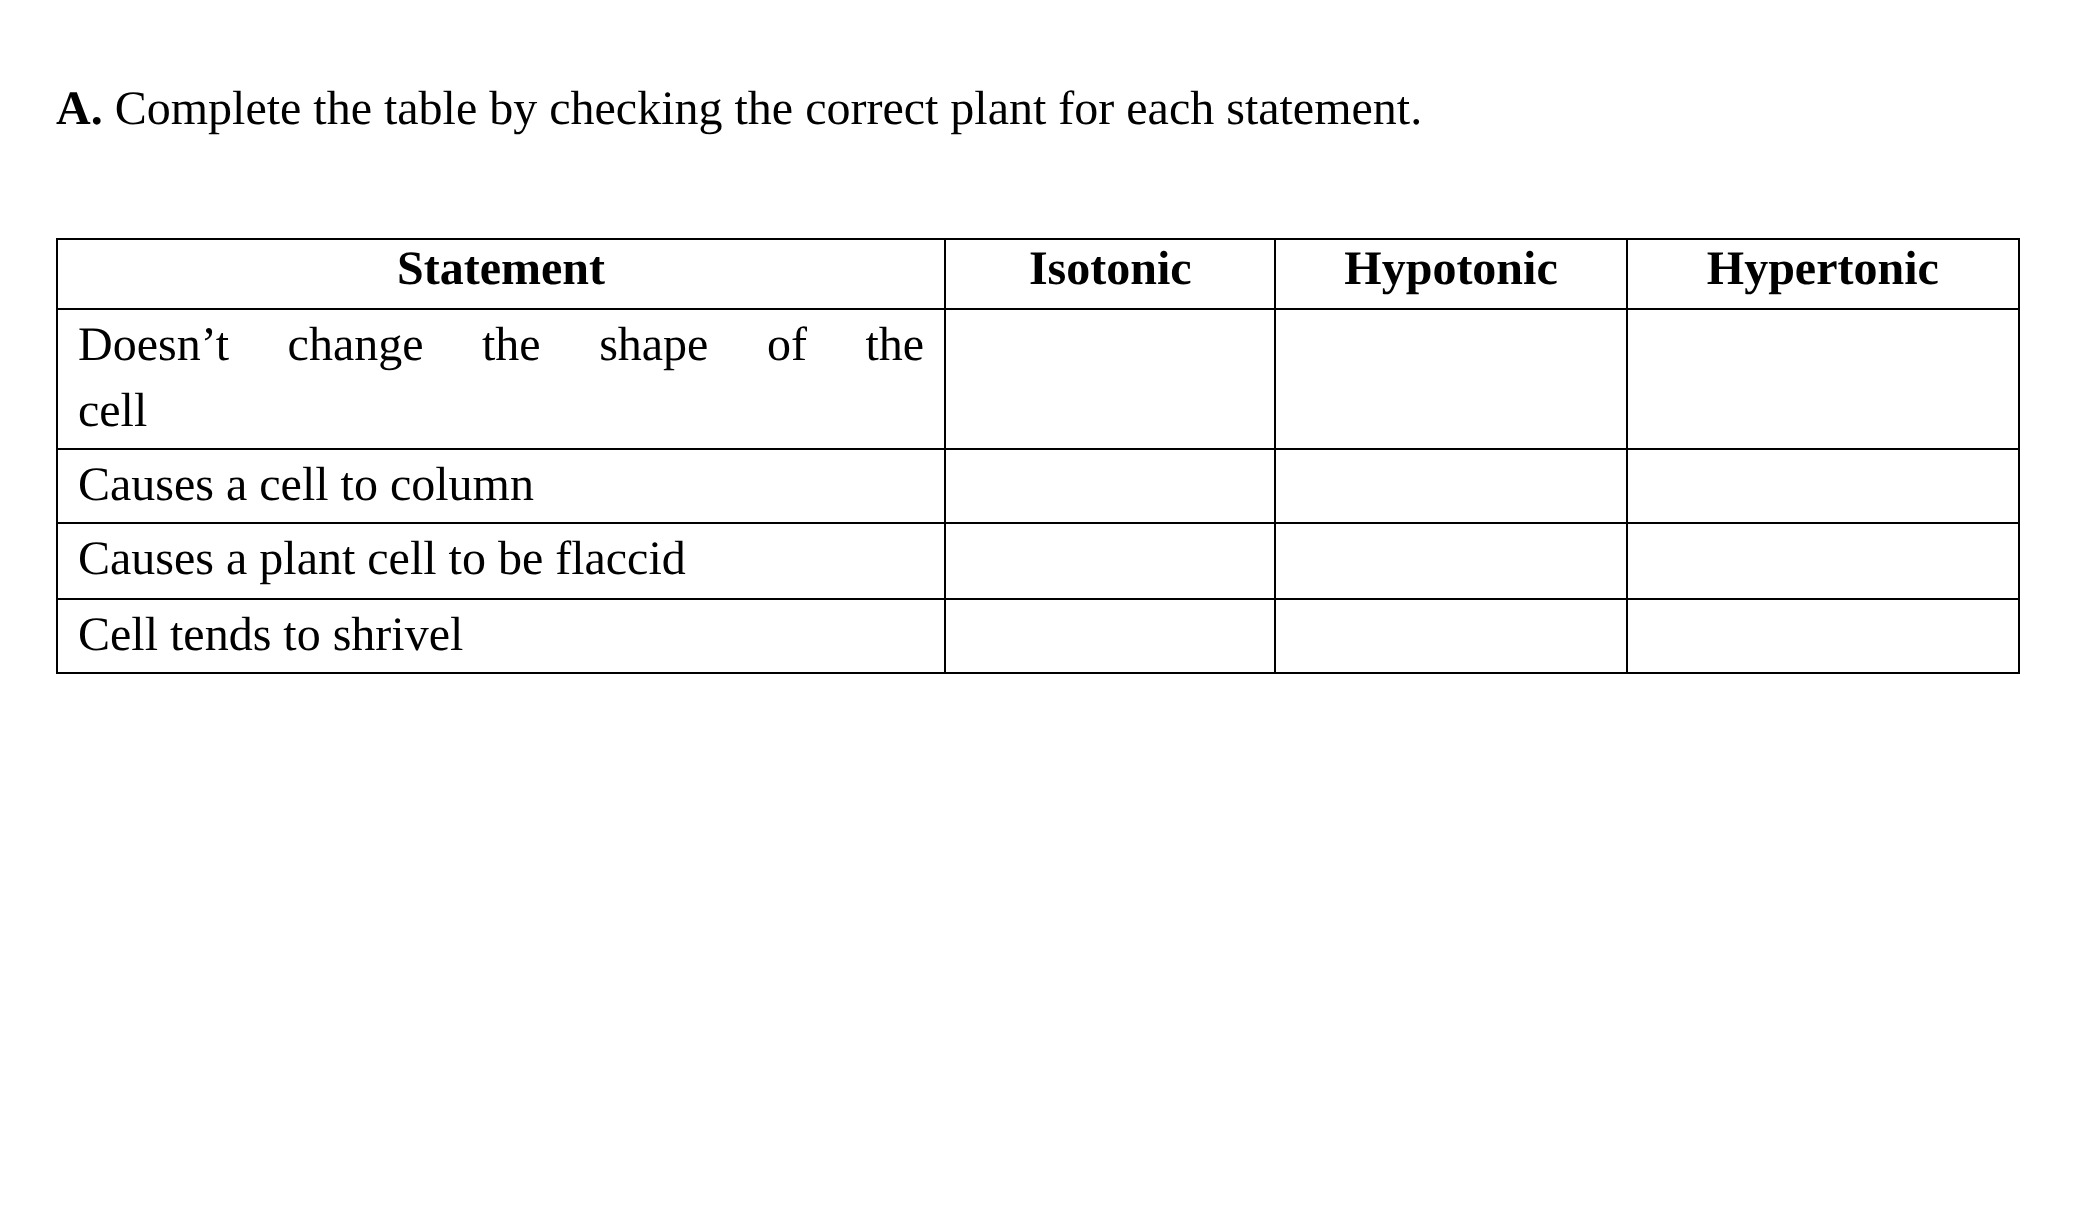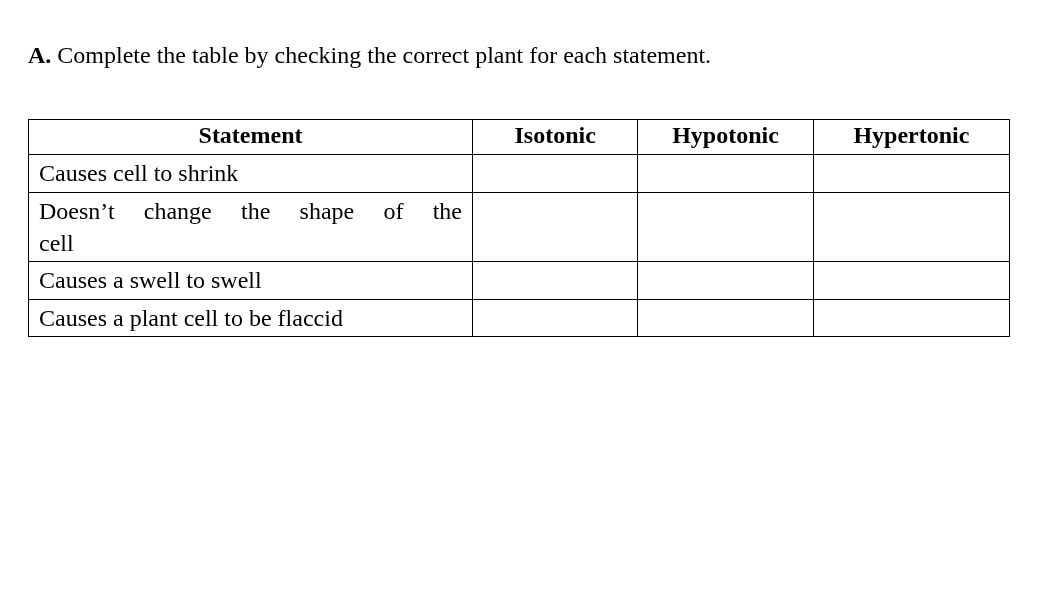--- a/index.html
+++ b/index.html
@@ -68,40 +68,40 @@
   <thead>
     <tr>
       <th>Statement</th>
       <th>Isotonic</th>
       <th>Hypotonic</th>
       <th>Hypertonic</th>
     </tr>
   </thead>
   <tbody>
     <tr>
-      <td>Causes cell to shrink</td>
-      <td></td>
-      <td></td>
-      <td></td>
-    </tr>
-    <tr>
       <td>
         <span class="stmt-justify" style="display:block;">Doesn’t change the shape of the</span>
         <span>cell</span>
       </td>
       <td></td>
       <td></td>
       <td></td>
     </tr>
     <tr>
-      <td>Causes a swell to swell</td>
+      <td>Causes a cell to column</td>
       <td></td>
       <td></td>
       <td></td>
     </tr>
     <tr>
       <td>Causes a plant cell to be flaccid</td>
       <td></td>
       <td></td>
       <td></td>
     </tr>
+    <tr>
+      <td>Cell tends to shrivel</td>
+      <td></td>
+      <td></td>
+      <td></td>
+    </tr>
   </tbody>
 </table>
 
 </body></html>

